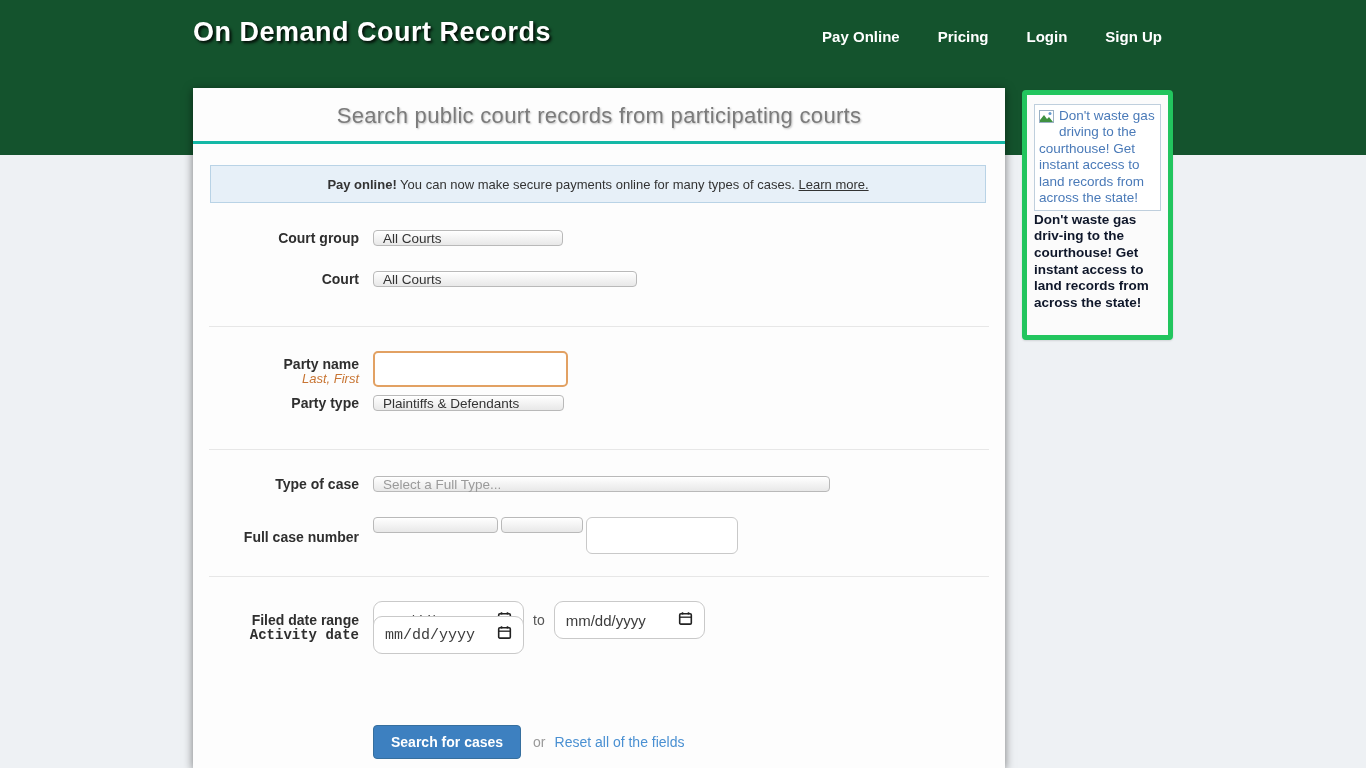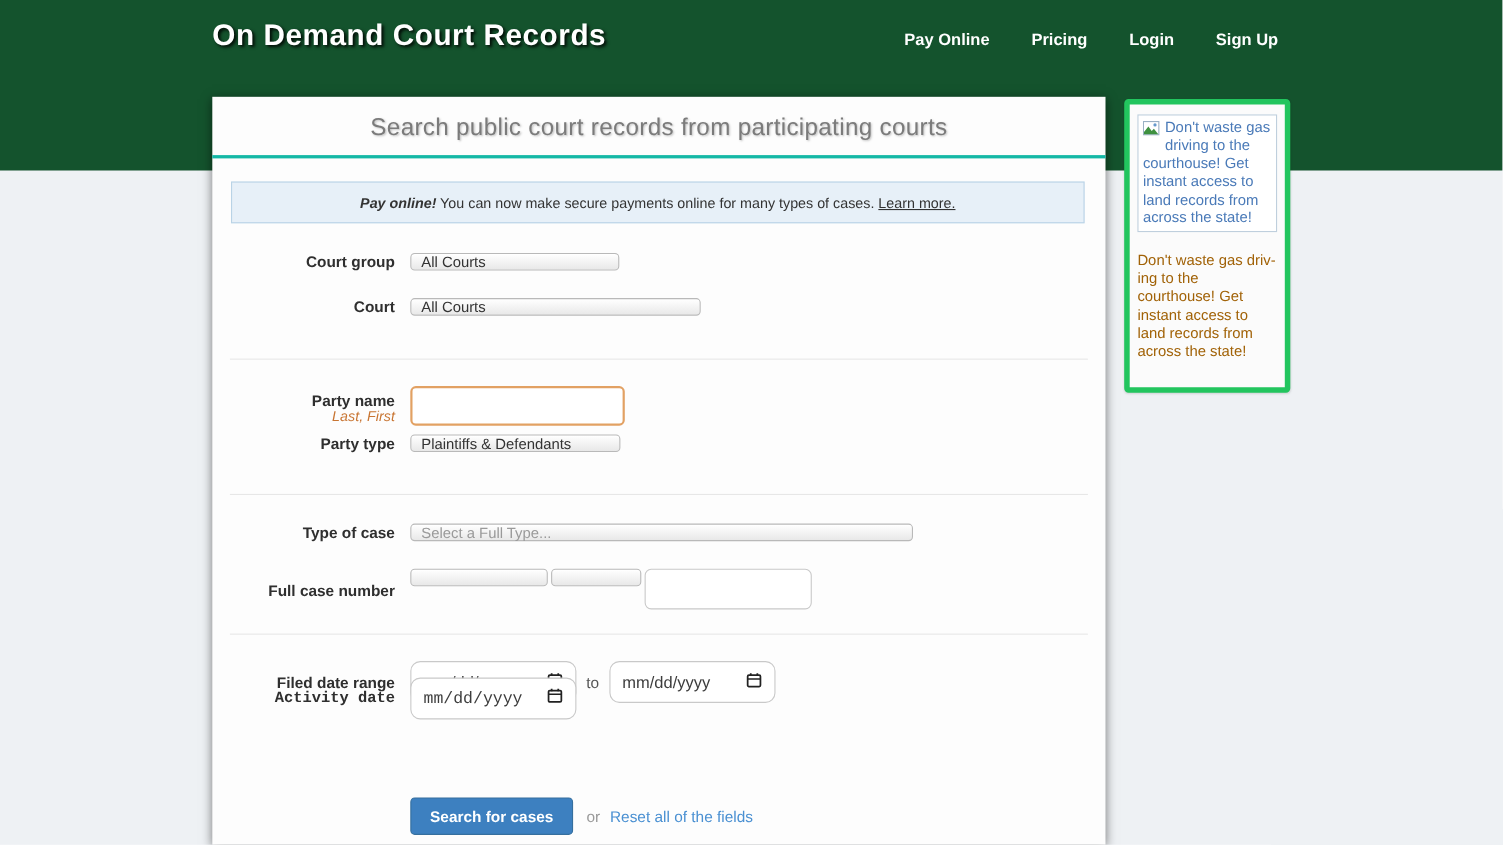--- a/index.html
+++ b/index.html
@@ -40,21 +40,21 @@
   .panel-header h1 {
     font-size:22px; font-weight:normal; color:#7b7b7b; letter-spacing:.3px;
     text-shadow:1px 1px 2px rgba(0,0,0,.25);
   }
   .banner {
     position:absolute; left:17px; top:77px; width:776px; height:38px;
     background:#e7f0f8; border:1px solid #b9d3e6;
     display:flex; align-items:center; justify-content:center;
     font-size:13px; color:#333; white-space:pre;
   }
-  .banner b { font-weight:bold;font-style:italic; }
+  .banner b { font-weight:bold; }
   .banner a { color:#333; text-decoration:underline; cursor:pointer; }
   
   .frow { position:absolute; left:0; display:flex; align-items:center; }
   .flabel {
     width:180px; flex:none; text-align:right; padding-right:14px;
     font-size:14px; font-weight:bold; color:#2f2f2f; line-height:1.15;
   }
   .hint { font-weight:normal; font-style:italic; color:#c87533; font-size:13px; display:block; }
   .sel {
     background:linear-gradient(#ffffff,#e8e8e8);
@@ -110,21 +110,21 @@
     background:#fbfbfb; border:5px solid #22c55e; border-radius:4px;
     padding:9px 7px 24px; box-shadow:0 1px 2px rgba(0,0,0,.12);
   }
   .ad-imgbox {
     display:block; background:#fff; border:1px solid #bfcfdd;
     padding:3px 4px; min-height:98px;
     color:#4a7ab8; font-size:13.5px; line-height:1.22;
     text-decoration:none; cursor:pointer;
   }
   .broken-icon { float:left; margin:2px 3px 0 0; }
-  .ad-caption { margin-top:18px; font-size:13.5px; color:#a16207; line-height:1.23; }
+  .ad-caption { margin-top:1px; font-size:13.5px; color:#0f172a; line-height:1.23;font-weight:bold; }
 </style>
 </head>
 <body>
 
 <div class="topband">
   <div class="brand">On Demand Court Records</div>
   <nav class="nav">
     <a>Pay Online</a>
     <a>Pricing</a>
     <a>Login</a>

